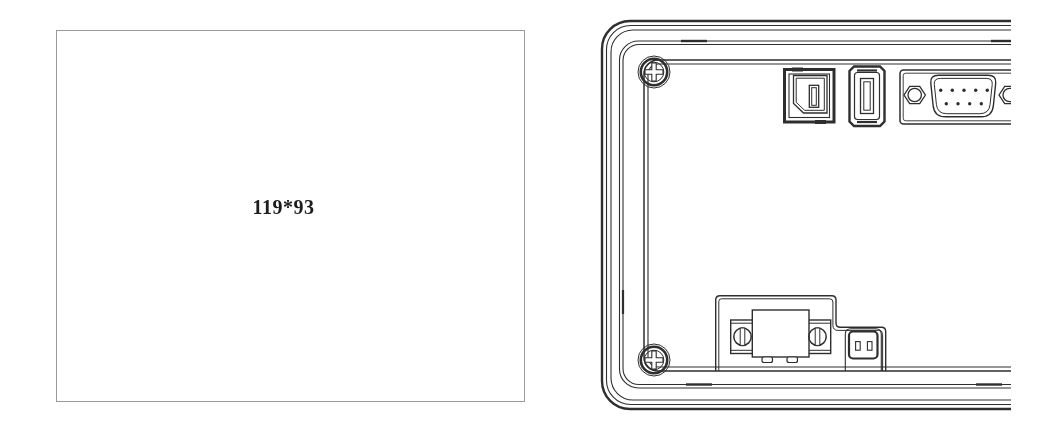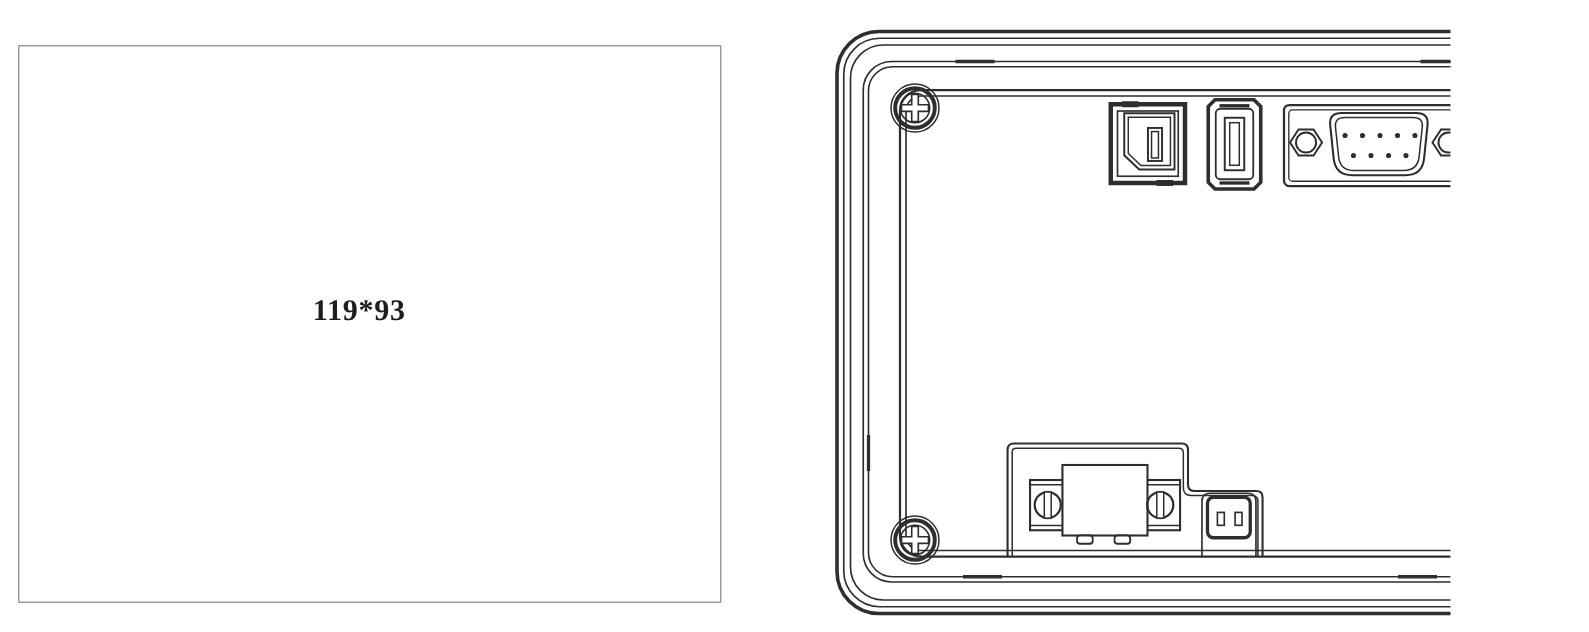--- a/index.html
+++ b/index.html
@@ -4,21 +4,21 @@
 <style>
   :root{
     --line-dark:#2e2e2e;
     --cutout-border:#9b9b9b;
     --label-text:#1d1d1d;
     --background:#ffffff;
   }
   html,body{margin:0;padding:0;background:var(--background);}
   .canvas{
     position:relative;width:967px;height:421px;background:var(--background);
-    overflow:hidden;font-family:"Liberation Serif", serif;
+    overflow:hidden;font-family:"Liberation Serif", serif;margin-left:44px;
   }
   
   .cutout{
     position:absolute;left:12px;top:30px;width:469px;height:372px;
     border:1.5px solid var(--cutout-border);box-sizing:border-box;
     display:flex;align-items:center;justify-content:center;
   }
   .cutout-label{
     font-size:20px;font-weight:600;color:var(--label-text);
     letter-spacing:0.5px;transform:translate(-7px,-9px);

